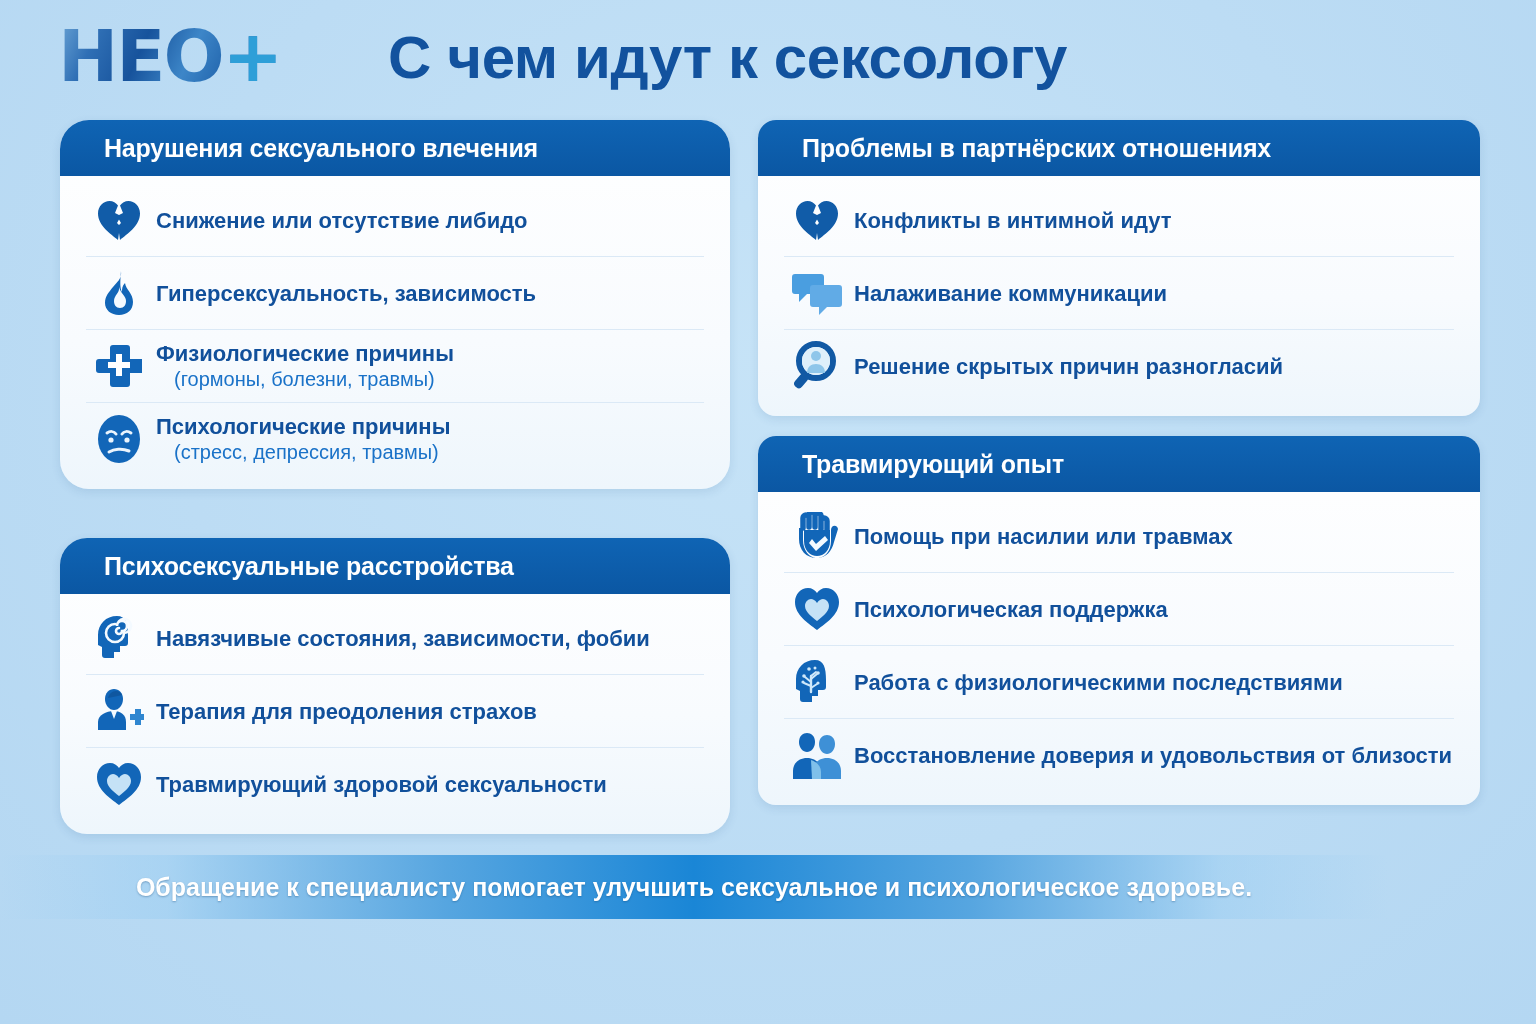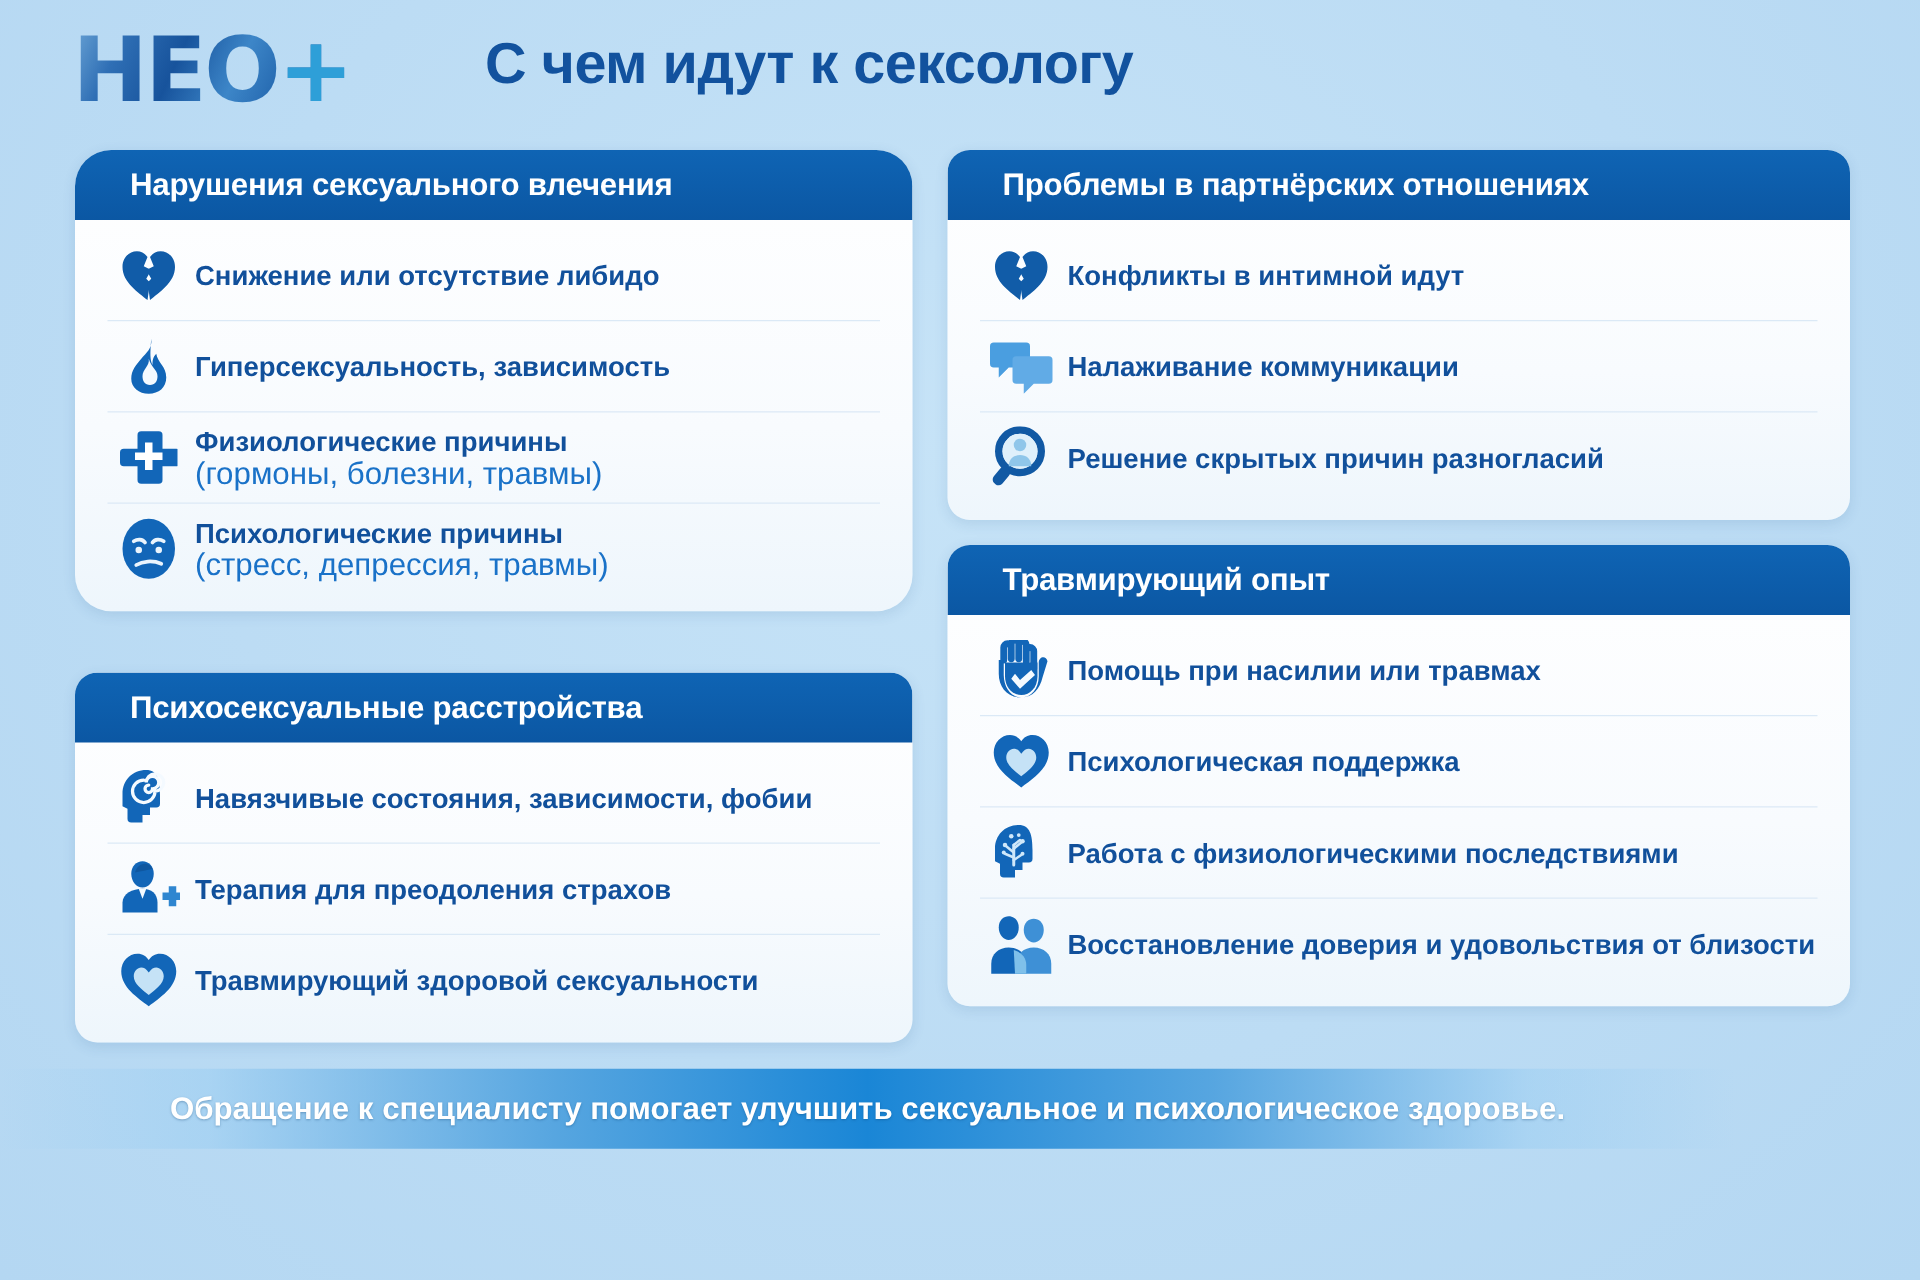--- a/index.html
+++ b/index.html
@@ -18,21 +18,21 @@
     font-size: 72px; font-weight: 700; letter-spacing: -2px;
     line-height: 80px;
     background: linear-gradient(115deg,#6fa8d8 0%,#2f6fb5 18%,#17539c 38%,#3d86c8 58%,#1d5fa8 78%,#59a7e0 100%);
     -webkit-background-clip: text; background-clip: text; color: transparent;
     -webkit-text-fill-color: transparent;
     font-family: "DejaVu Sans", sans-serif;
   }
   .logo .plus { color: #2e9fd8; -webkit-text-fill-color: #2e9fd8; }
   .page-title {
     position: absolute; left: 388px; top: 23px;
-    font-size: 46px; font-weight: 700; color: #12529e;
+    font-size: 60px; font-weight: 700; color: #12529e;
     letter-spacing: -0.4px; white-space: nowrap;
   }
 
   
   .card {
     position: absolute;
     background: linear-gradient(180deg,#ffffff 0%,#f8fbfe 60%,#eef6fc 100%);
     border-radius: 18px;
     box-shadow: 0 3px 10px rgba(30,80,140,.12);
     overflow: hidden;
@@ -57,25 +57,25 @@
   }
   .row:last-child { border-bottom: none; }
   .row .ico {
     width: 58px; min-width: 58px; height: 54px;
     display: flex; align-items: center; justify-content: center;
     margin-right: 8px;
   }
   .row .txt { display: flex; flex-direction: column; justify-content: center; }
   .row .lbl { font-size: 22px; color: #11509b; font-weight: 600; line-height: 27px; white-space: nowrap; }
   .row .lbl.bold { font-weight: 700; }
-  .row .sub  { font-size: 25px; color: #1a72c8; font-weight: 500; line-height: 25px; white-space: nowrap; }
+  .row .sub  { font-size: 20px; color: #1a72c8; font-weight: 500; line-height: 25px; white-space: nowrap; margin-left: 18px; }
 
   
   #card-desire     { left: 60px;  top: 120px; width: 670px; border-radius: 29px; }
-  #card-psycho     { left: 60px;  top: 538px; width: 670px; }
+  #card-psycho     { left: 60px;  top: 538px; width: 670px; border-radius: 27px; }
   #card-partner    { left: 758px; top: 120px; width: 722px; }
   #card-trauma     { left: 758px; top: 436px; width: 722px; }
 
   
   .footer {
     position: absolute; left: 0; top: 855px; width: 1388px; height: 64px;
     background: linear-gradient(90deg,
         rgba(170,214,245,0) 0%,
         rgba(150,204,242,.45) 12%,
         rgba(76,160,222,.9) 32%,

